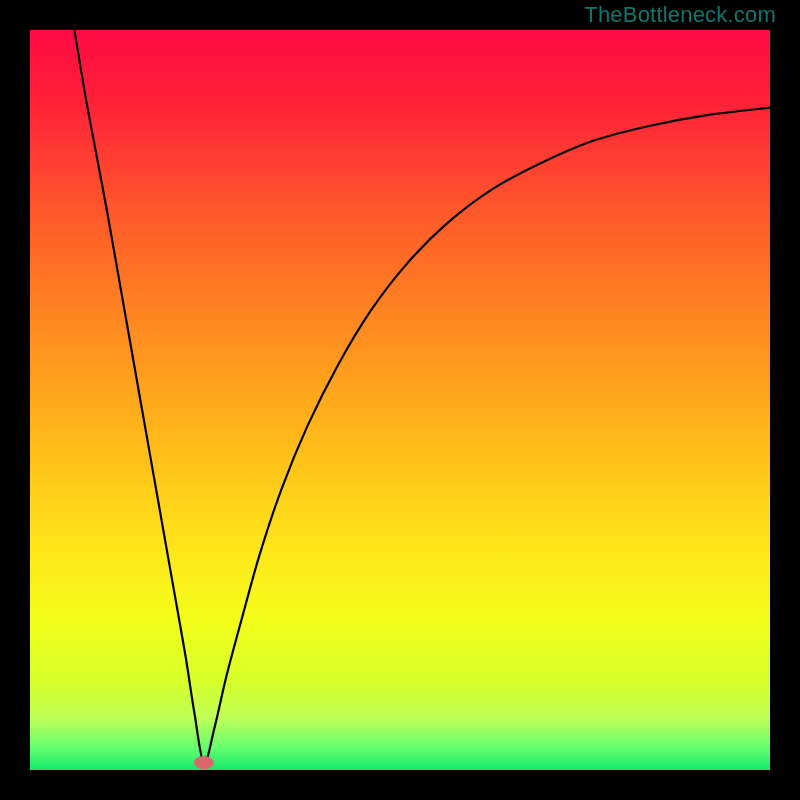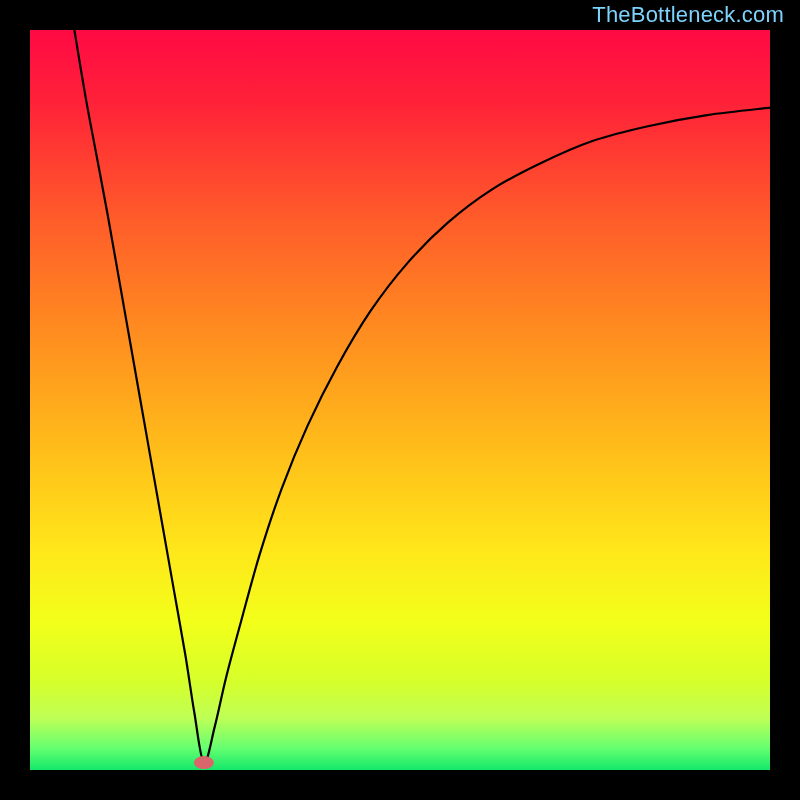--- a/index.html
+++ b/index.html
@@ -13,22 +13,22 @@
   }
   .outer {
     position: relative;
     width: 800px;
     height: 800px;
     background: #000;
   }
   .credit {
     position: absolute;
     top: 2px;
-    right: 16px;
-    color: #7dd3fc;
+    right: 24px;
+    color: #0f766e;
     font-size: 22px;
     font-weight: 400;
     letter-spacing: 0.2px;
   }
   .plot-wrap {
     position: absolute;
     left: 30px;
     top: 30px;
     width: 740px;
     height: 740px;

